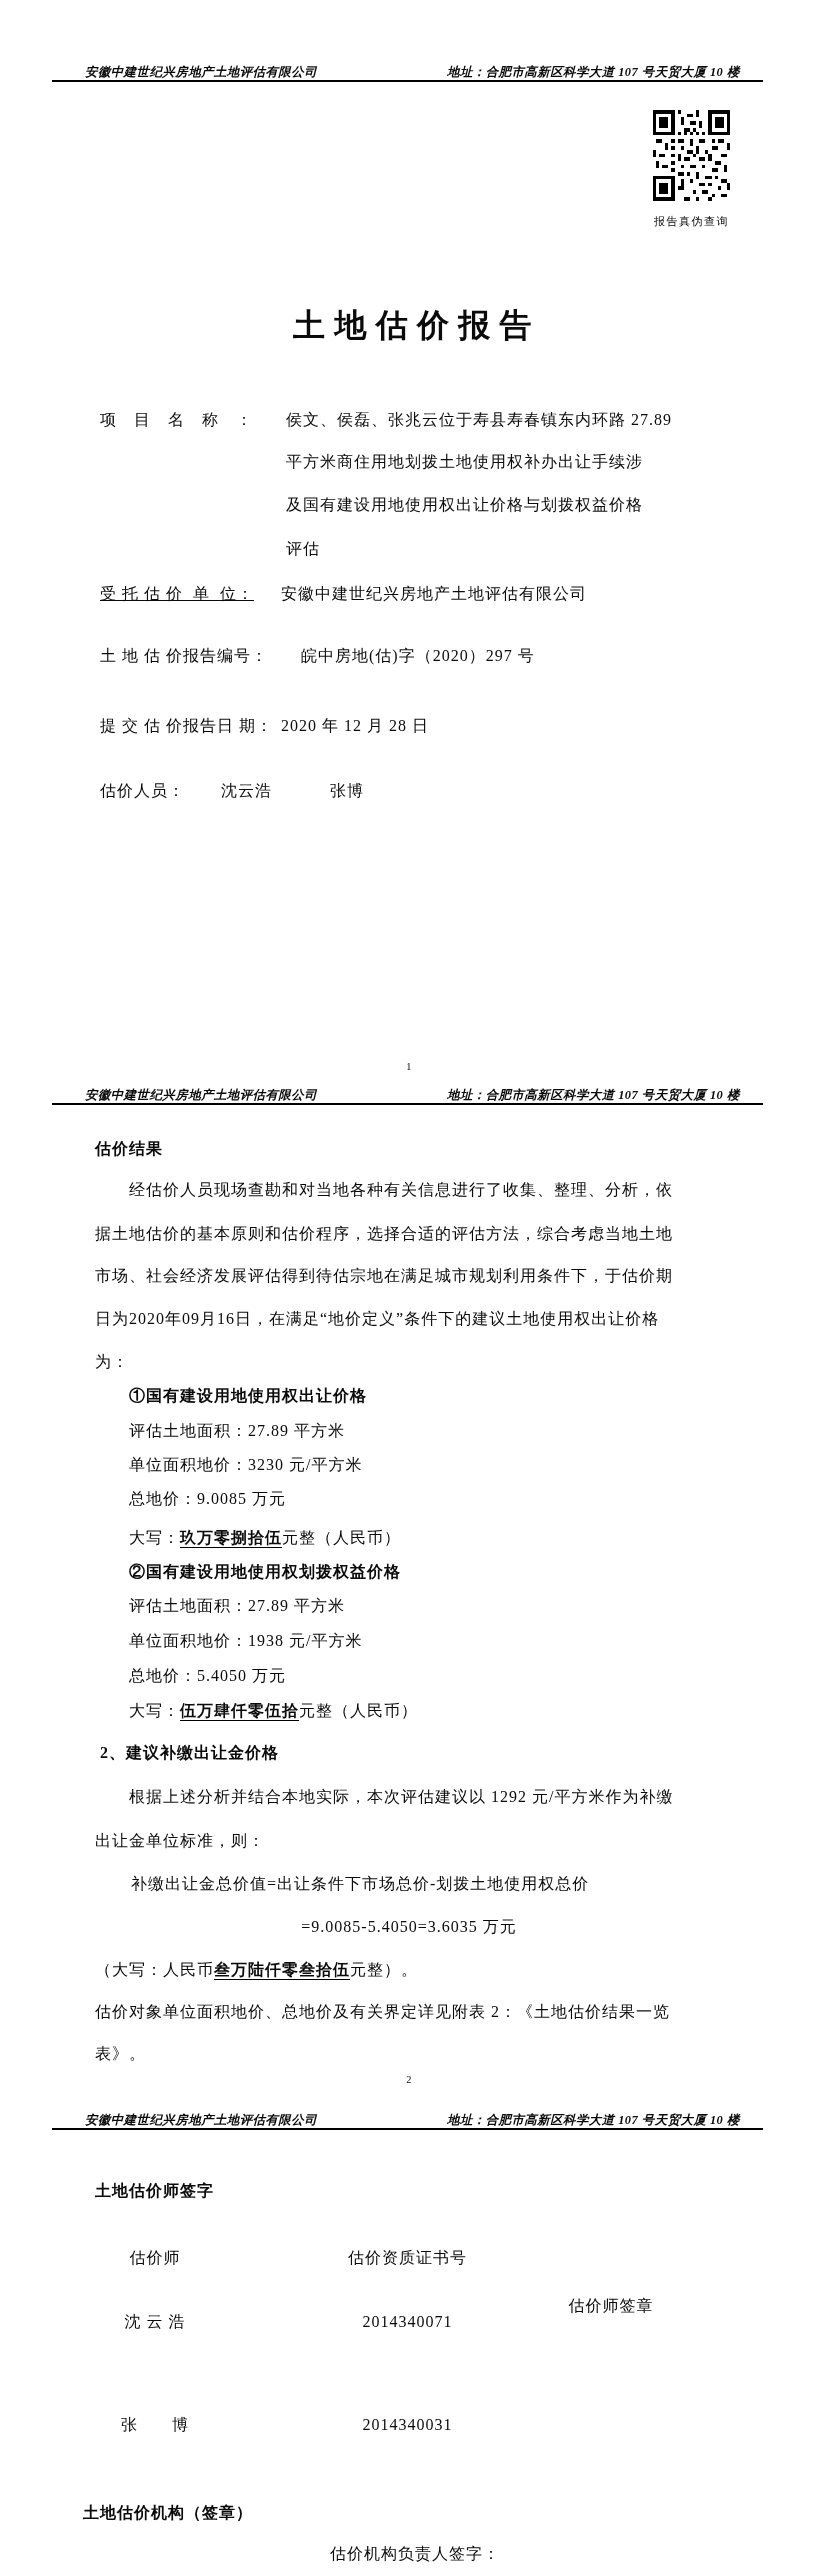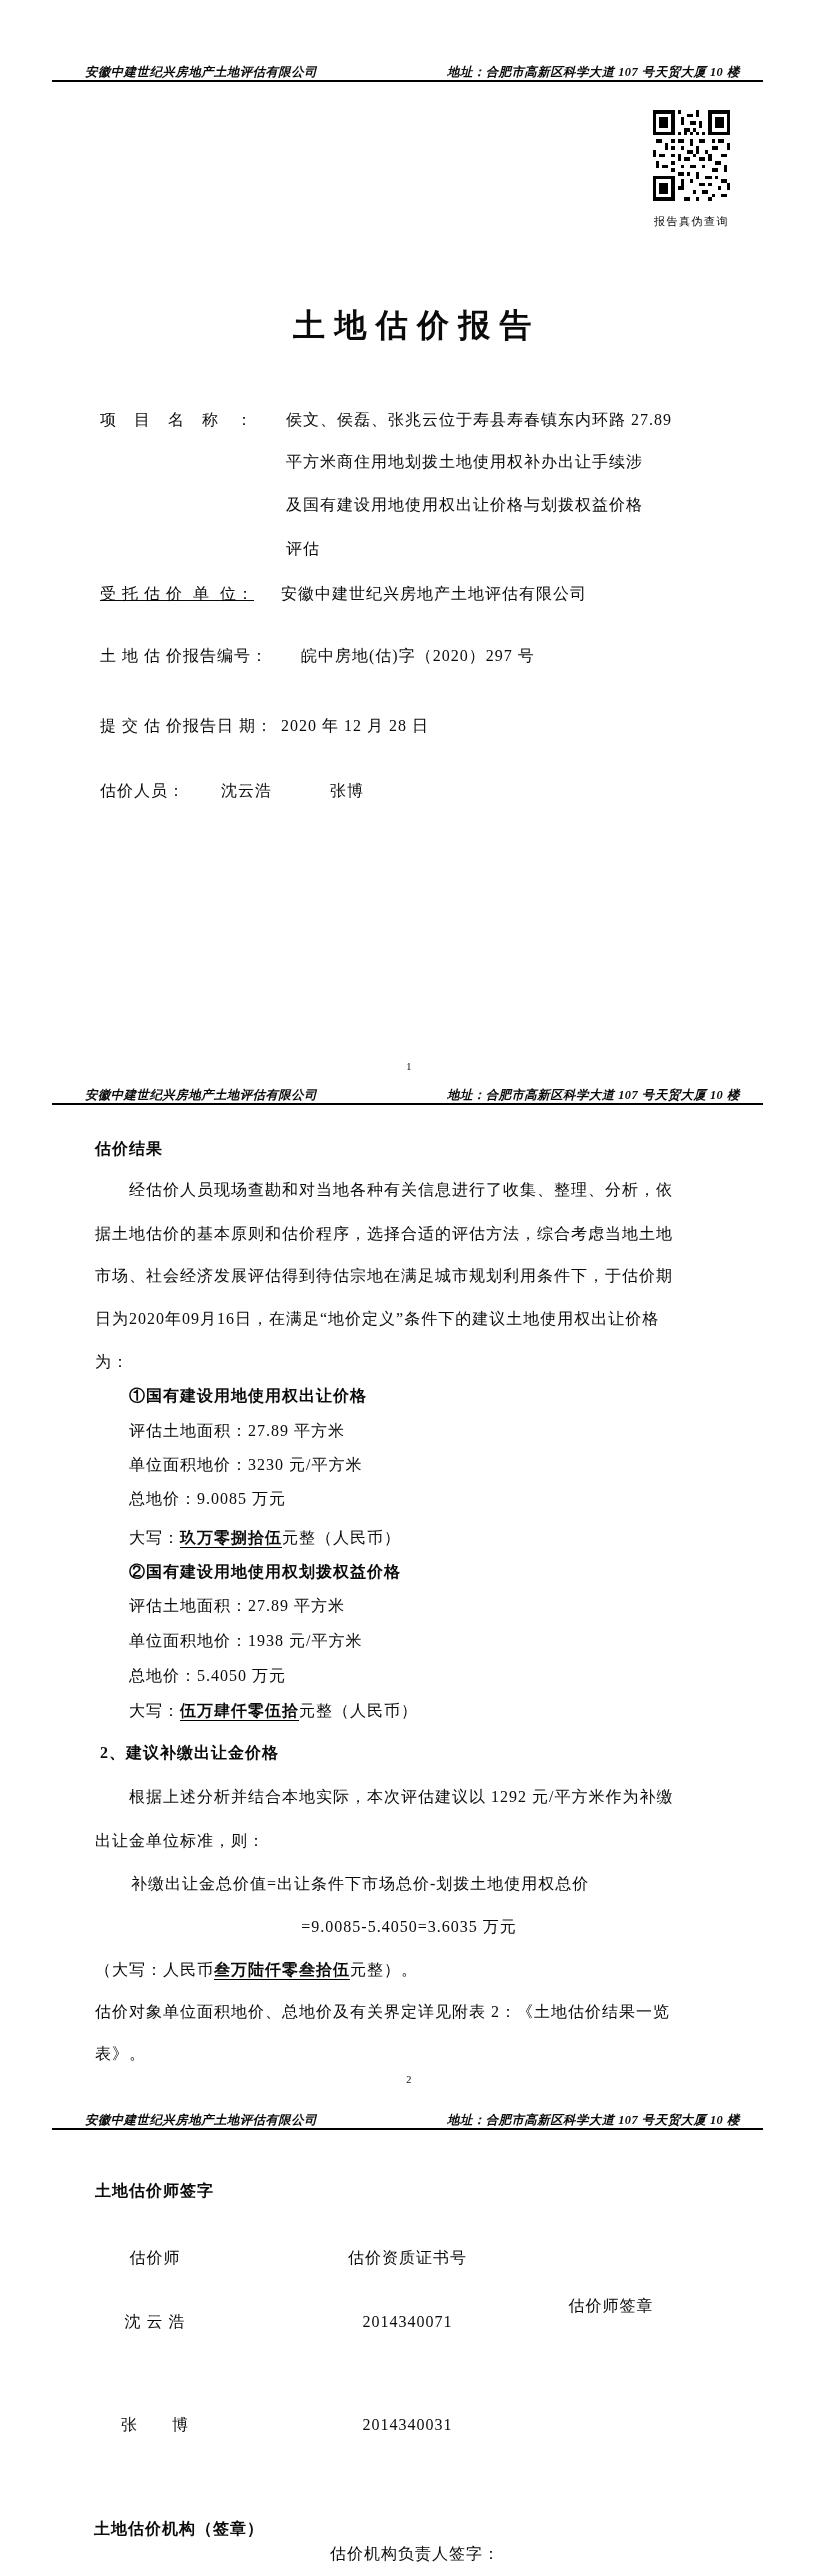--- a/index.html
+++ b/index.html
@@ -177,17 +177,17 @@
   <div class="abs t cell" style="top:2249px;left:88px;width:134px;">估价师</div>
   <div class="abs t cell" style="top:2249px;left:325px;width:165px;">估价资质证书号</div>
   <div class="abs t cell" style="top:2249px;left:531px;width:160px;margin-top:48px;">估价师签章</div>
 
   <div class="abs t cell" style="top:2313px;left:88px;width:134px;">沈 云 浩</div>
   <div class="abs t cell" style="top:2313px;left:325px;width:165px;">2014340071</div>
 
   <div class="abs t cell" style="top:2416px;left:88px;width:134px;">张　　博</div>
   <div class="abs t cell" style="top:2416px;left:325px;width:165px;">2014340031</div>
 
-  <div class="abs t b" style="top:2504px;left:94px;margin-top:16px;">土地估价机构（签章）</div>
+  <div class="abs t b" style="top:2504px;left:83px;">土地估价机构（签章）</div>
   <div class="abs t" style="top:2545px;left:330px;">估价机构负责人签字：</div>
 
 </div>
 
 
 </body></html>

